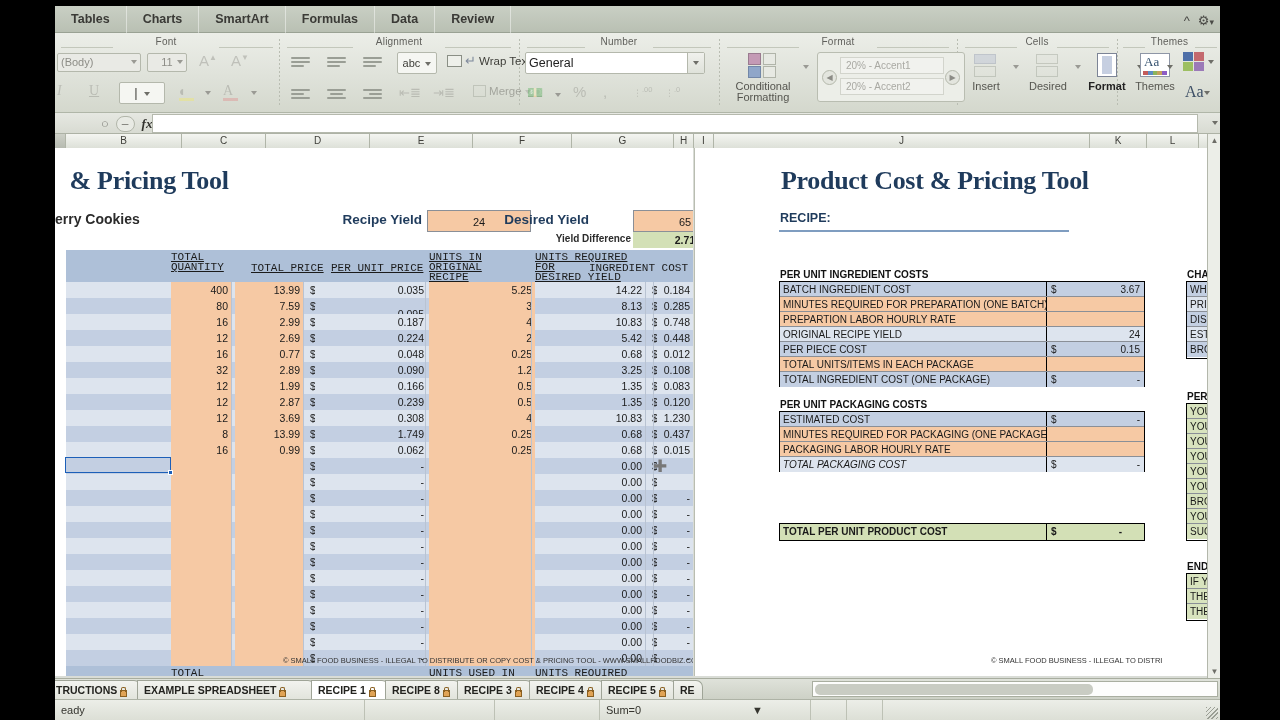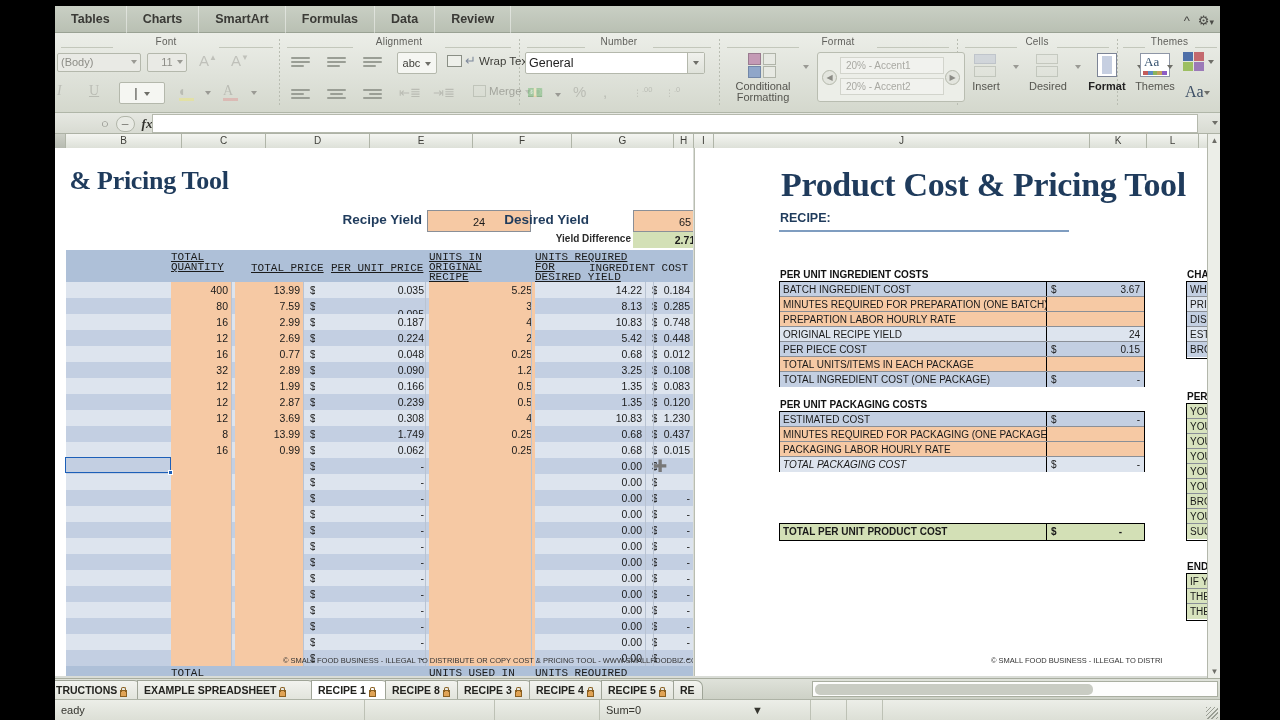--- a/index.html
+++ b/index.html
@@ -376,20 +376,21 @@
       <div class="ch" style="left:1092px;width:52px">L</div>
       <div class="ch" style="left:1144px;width:21px"></div>
     </div>
 
     <div class="pane" id="paneL">
 
       <h1 class="doctitle" style="position:absolute;left:0px;top:18px;font-size:26px">t &amp; Pricing Tool</h1>
 
       <div style="position:absolute;left:0;top:0;width:11px;height:528px;background:#fff"></div>
 
+      <div class="cell" style="left:0px;top:63px;width:200px;height:20px;font-size:14px;font-weight:bold;color:#2b2b2b">erry Cookies</div>
 
       <div class="cell" style="left:272px;top:64px;width:95px;height:18px;text-align:right;font-size:13.5px;font-weight:bold;color:#1f3b5c">Recipe Yield</div>
       <div class="cell orange ctr" style="left:372px;top:62px;width:104px;height:22px;line-height:22px;border:1.5px solid #8a8f97;font-size:11px">24</div>
 
       <div class="cell" style="left:424px;top:64px;width:110px;height:18px;text-align:right;font-size:13.5px;font-weight:bold;color:#1f3b5c">Desired Yield</div>
       <div class="cell orange ctr" style="left:578px;top:62px;width:104px;height:22px;line-height:22px;border:1.5px solid #8a8f97;font-size:11px">65</div>
 
       <div class="cell" style="left:430px;top:85px;width:146px;height:14px;text-align:right;font-size:10px;font-weight:bold;color:#2b2b2b">Yield Difference</div>
       <div class="cell green ctr" style="left:578px;top:84px;width:104px;height:16px;line-height:16px;font-size:10.5px;font-weight:bold">2.71</div>
 
@@ -806,21 +807,21 @@
       </div>
       <div class="cell hdrcell" style="left:480px;top:520px;width:110px">
         <span class="u">UNITS REQUIRED FOR</span><br>
         
       </div>
 
     </div>
 
     <div class="pane" id="paneR">
 
-      <h1 class="doctitle" style="position:absolute;left:86px;top:18px;font-size:34px">Product Cost &amp; Pricing Tool</h1>
+      <h1 class="doctitle" style="position:absolute;left:86px;top:18px;font-size:26px">Product Cost &amp; Pricing Tool</h1>
 
       <div class="cell" style="left:85px;top:63px;width:120px;font-size:12.5px;font-weight:bold;color:#1f3b5c">RECIPE:</div>
       <div style="position:absolute;left:84px;top:82px;width:290px;height:2px;background:#7f9dc0"></div>
 
       <div class="cell sectlabel" style="left:85px;top:121px;width:260px">PER UNIT INGREDIENT COSTS</div>
       <div class="boxtbl" style="left:84px;top:133px;width:366px;height:106px">
         <div id="ingRows">
             <div class="boxrow" style="top: 0px; height: 15px; line-height: 15px; background: rgb(195, 207, 226);">
               <span class="rlab" style="line-height: 15px; text-align: center;">BATCH INGREDIENT COST</span>
               <span class="rval" style="left: 266px; right: 0px; line-height: 15px;">

